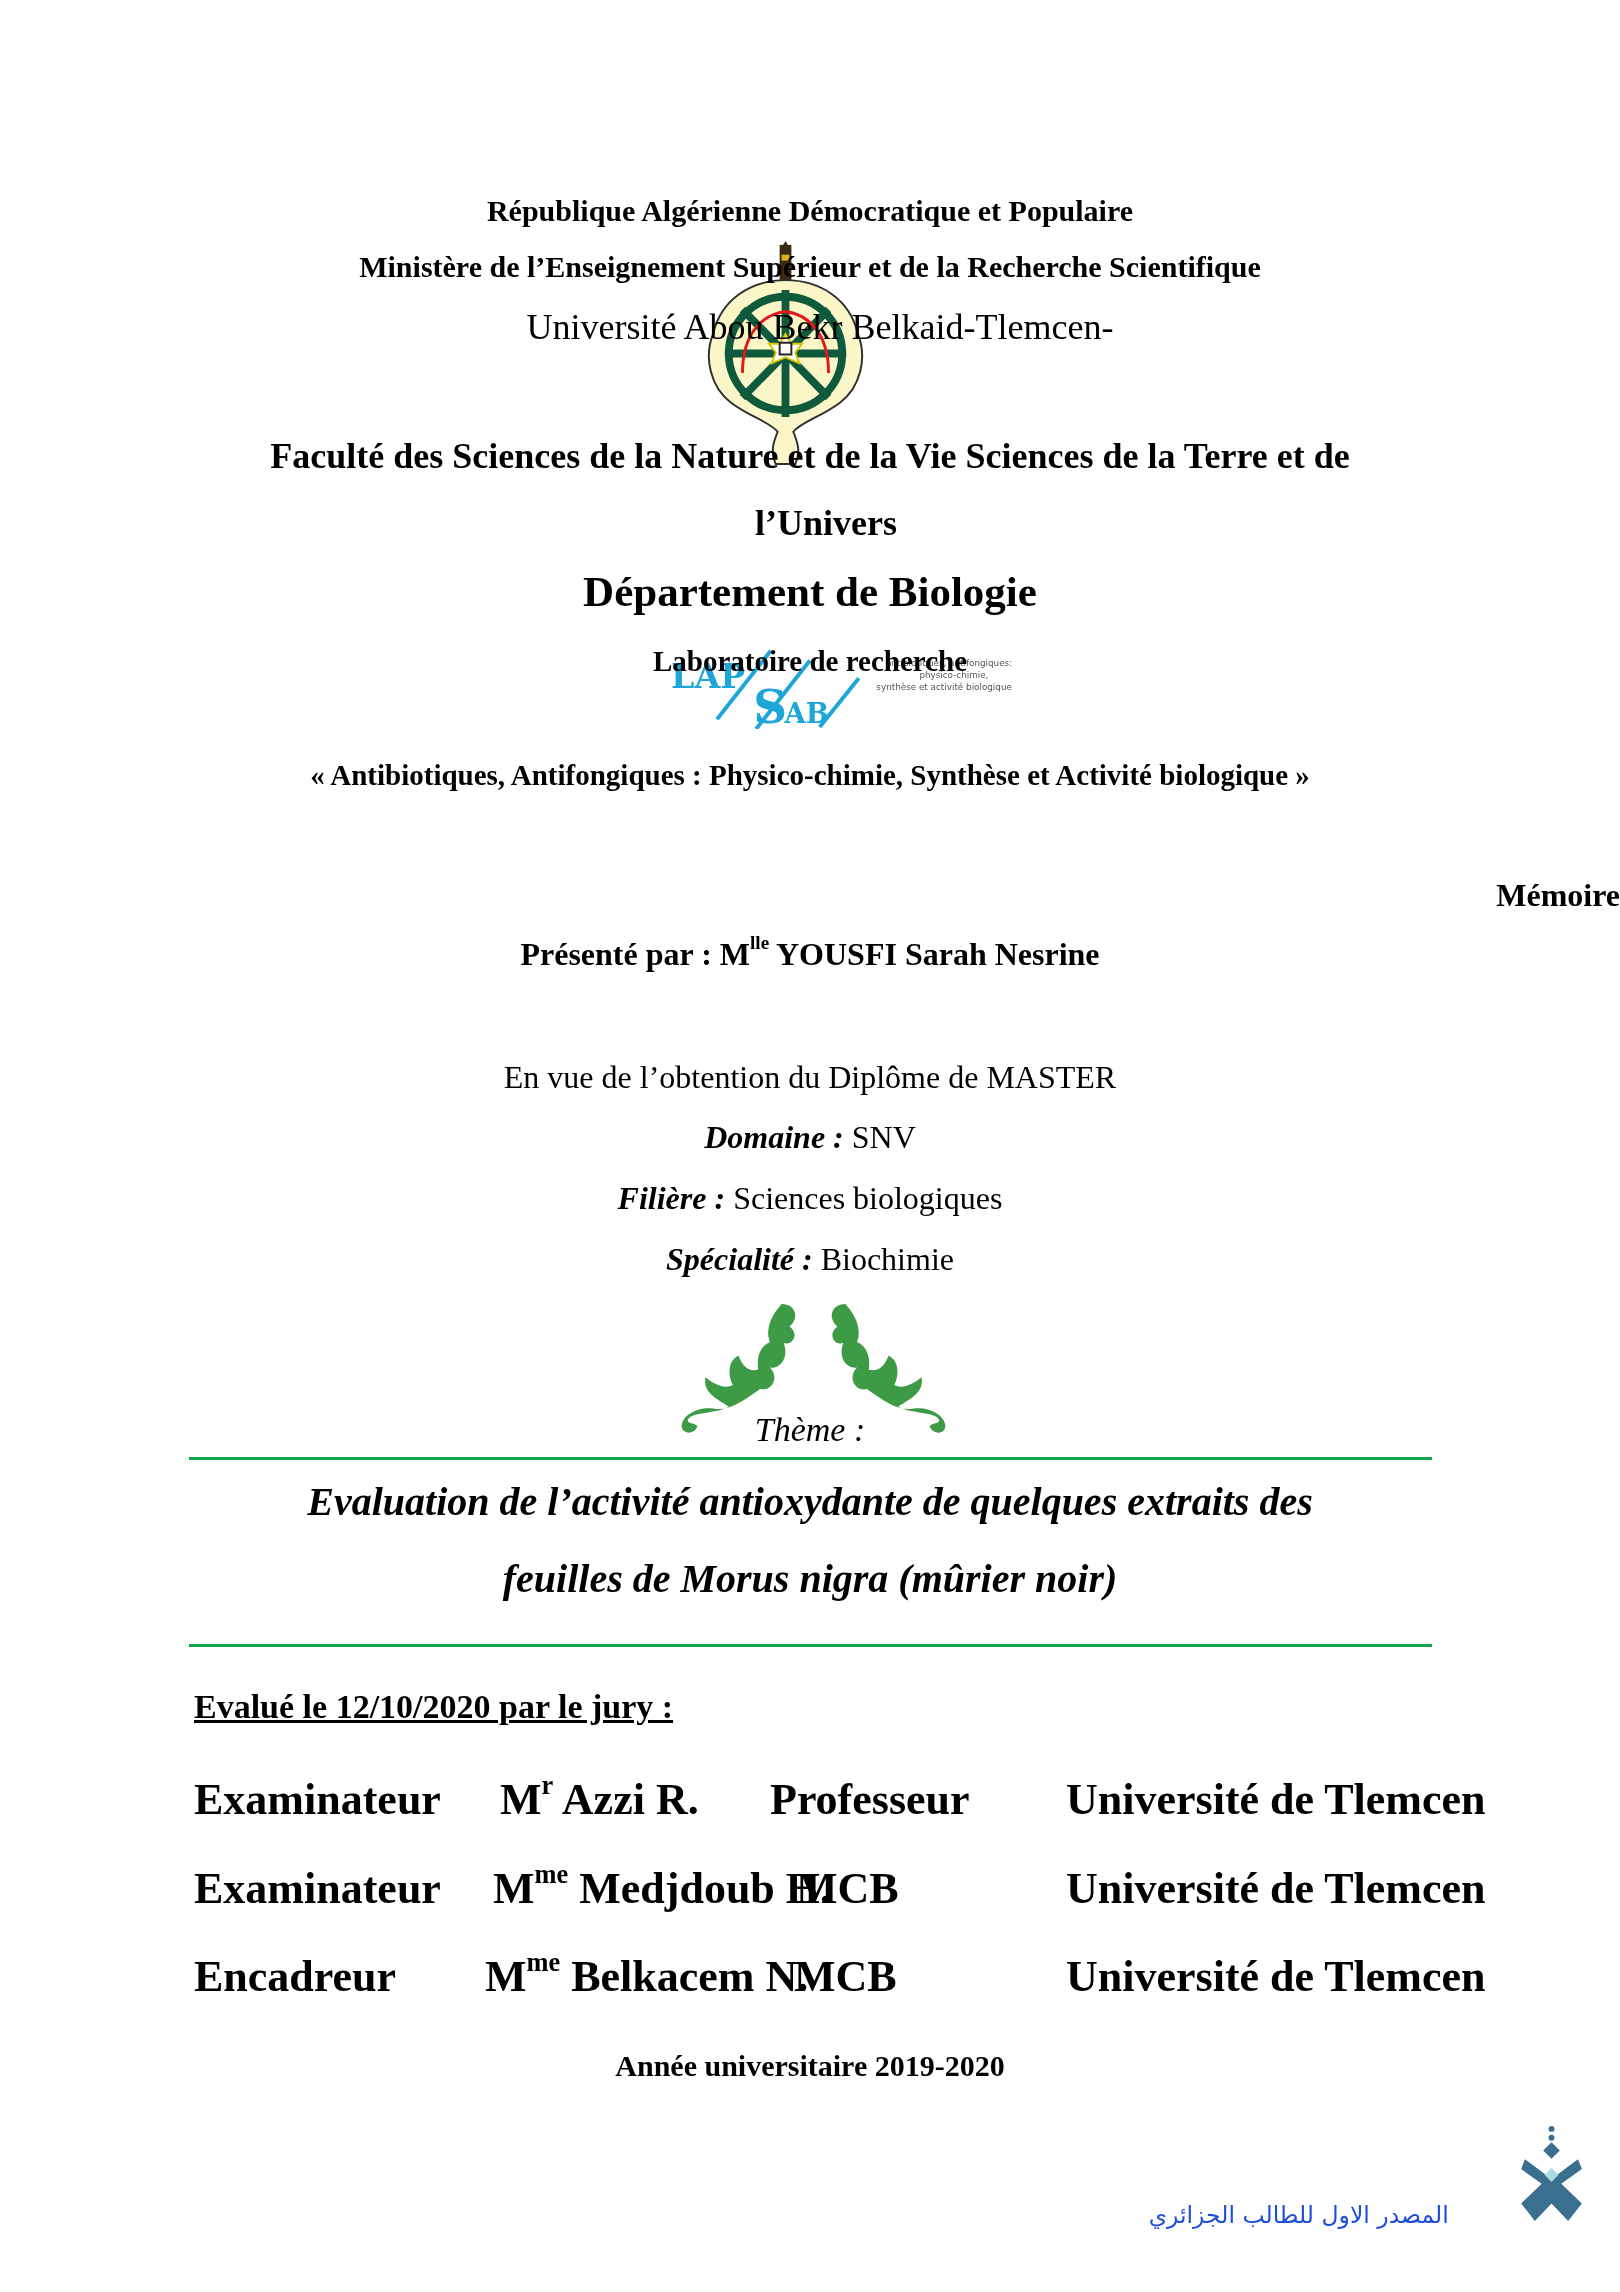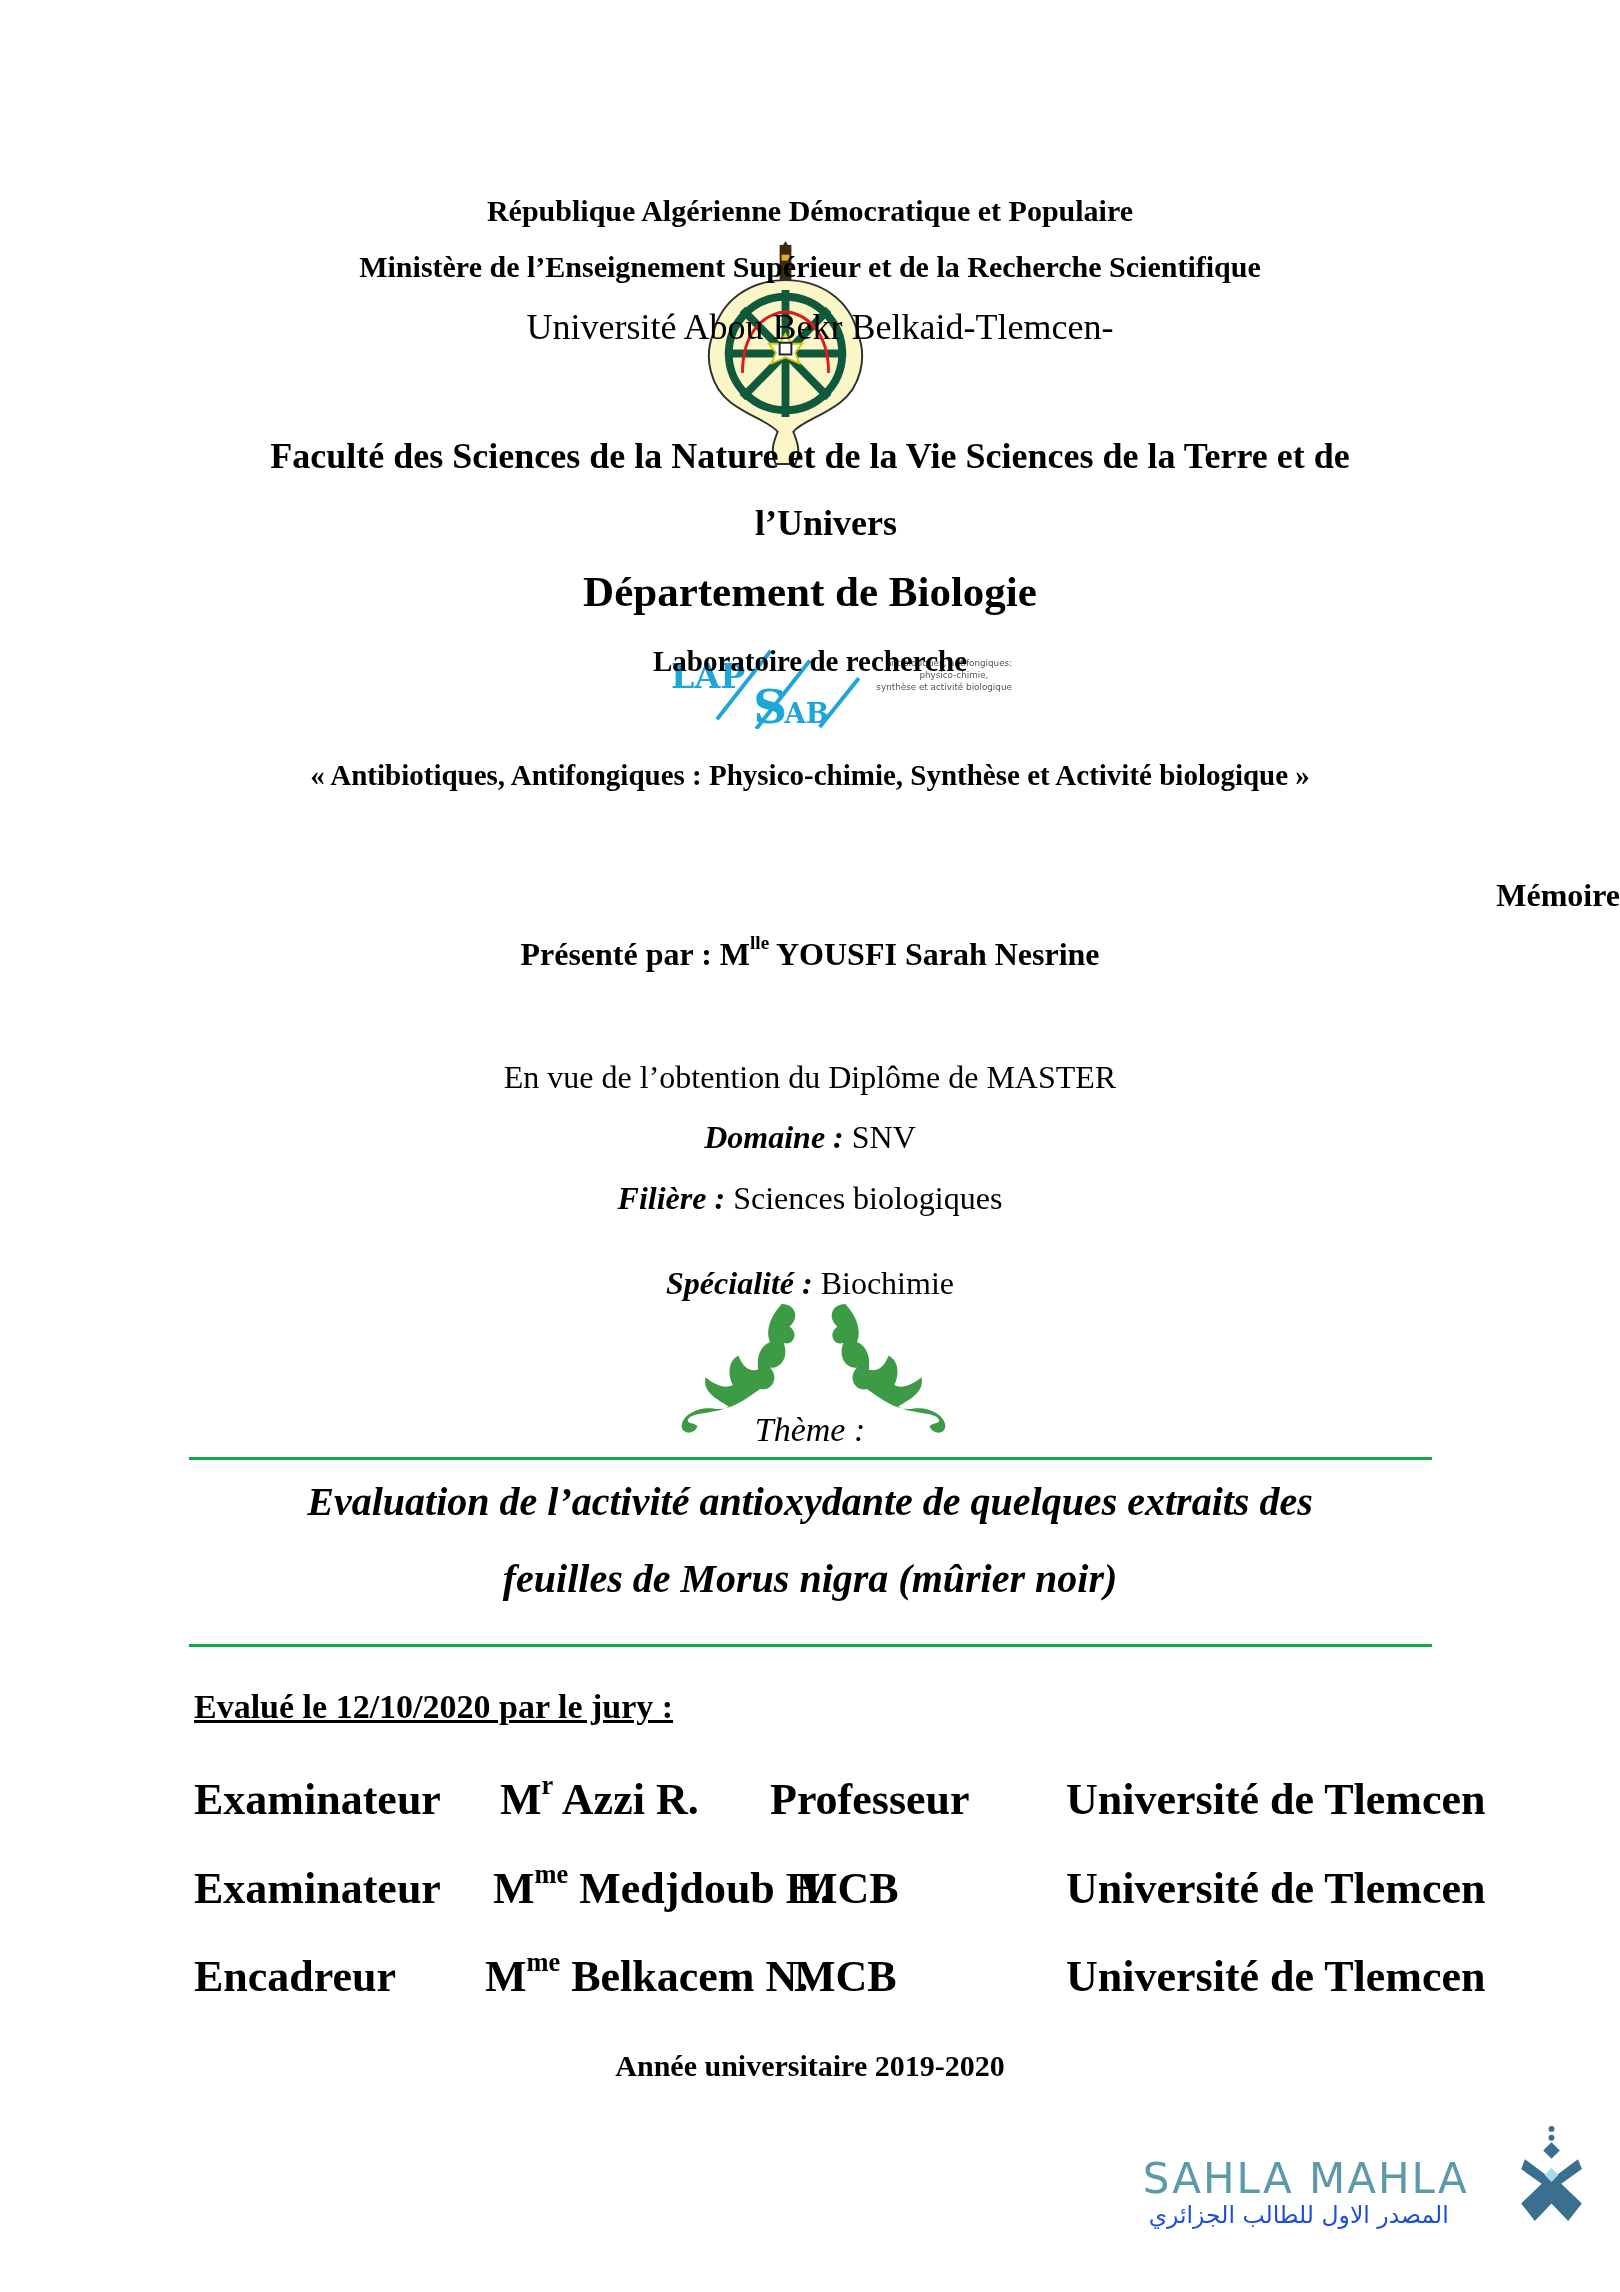--- a/index.html
+++ b/index.html
@@ -82,21 +82,21 @@
 <div class="center lab" style="top:645px;">Laboratoire de recherche</div>
 
 <div class="center labfull" style="top:759px;">« Antibiotiques, Antifongiques : Physico-chimie, Synthèse et Activité biologique »</div>
 
 <div class="center memo" style="top:877px;text-align:right;">Mémoire</div>
 <div class="center memo" style="top:936px;"><span>Présenté par : M</span><sup>lle</sup><span> YOUSFI Sarah Nesrine</span></div>
 
 <div class="center info" style="top:1059px;">En vue de l’obtention du Diplôme de MASTER</div>
 <div class="center info" style="top:1119px;"><span class="b i">Domaine :</span><span> SNV</span></div>
 <div class="center info" style="top:1180px;"><span class="b i">Filière :</span><span> Sciences biologiques</span></div>
-<div class="center info" style="top:1241px;margin-top:24px;"><span class="b i">Spécialité :</span><span> Biochimie</span></div>
+<div class="center info" style="top:1241px;"><span class="b i">Spécialité :</span><span> Biochimie</span></div>
 
 <svg class="ornament" viewBox="0 0 285 140">
   <g fill="#3d9b45">
 
     <path d="M110 5 C125 5 128 20 118 28 C128 35 122 48 112 45 C118 60 108 72 98 70 C108 80 100 95 88 92 C70 105 55 115 40 112 C25 110 10 118 8 128 C6 138 20 140 24 130 C20 126 14 128 14 124 C16 115 40 118 56 110 C40 100 30 95 32 80 C42 88 52 92 60 88 C54 76 56 62 66 58 C70 70 78 75 86 72 C84 60 88 48 98 44 C94 35 96 20 110 5 Z"></path>
 
     <path d="M175 5 C160 5 157 20 167 28 C157 35 163 48 173 45 C167 60 177 72 187 70 C177 80 185 95 197 92 C215 105 230 115 245 112 C260 110 275 118 277 128 C279 138 265 140 261 130 C265 126 271 128 271 124 C269 115 245 118 229 110 C245 100 255 95 253 80 C243 88 233 92 225 88 C231 76 229 62 219 58 C215 70 207 75 199 72 C201 60 197 48 187 44 C191 35 189 20 175 5 Z"></path>
   </g>
 </svg>
 <div class="center theme" style="top:1411px;">Thème :</div>
@@ -125,21 +125,20 @@
 <div class="jury-row" style="top:1951px;padding-left:20px;">
   <span style="left:194px;">Encadreur</span>
   <span style="left:485px;"><span style="position:static">M</span><sup>me</sup><span style="position:static"> Belkacem N.</span></span>
   <span style="left:794px;">MCB</span>
   <span style="left:1066px;">Université de Tlemcen</span>
 </div>
 
 <div class="center year" style="top:2049px;">Année universitaire 2019-2020</div>
 
 <div class="sahla">
-  <div class="sahla-text">SAHLA MAHLA</div>
   <div class="sahla-ar">المصدر الاول للطالب الجزائري</div>
   <svg style="position:absolute; left:382px; top:0;" width="69" height="98" viewBox="0 0 70 100">
     <circle cx="35" cy="4" r="3" fill="#3a6f8f"></circle>
     <circle cx="35" cy="13" r="3" fill="#3a6f8f"></circle>
     <rect x="29" y="20" width="12" height="12" fill="#3a6f8f" transform="rotate(45 35 26)"></rect>
     <path d="M8 35 L35 55 L62 35 L66 45 L45 60 L66 80 L52 98 L35 80 L18 98 L4 80 L25 60 L4 45 Z" fill="#3a6f8f"></path>
     <rect x="30" y="46" width="10" height="10" fill="#a8dbe6" transform="rotate(45 35 51)"></rect>
   </svg>
 </div>
 

